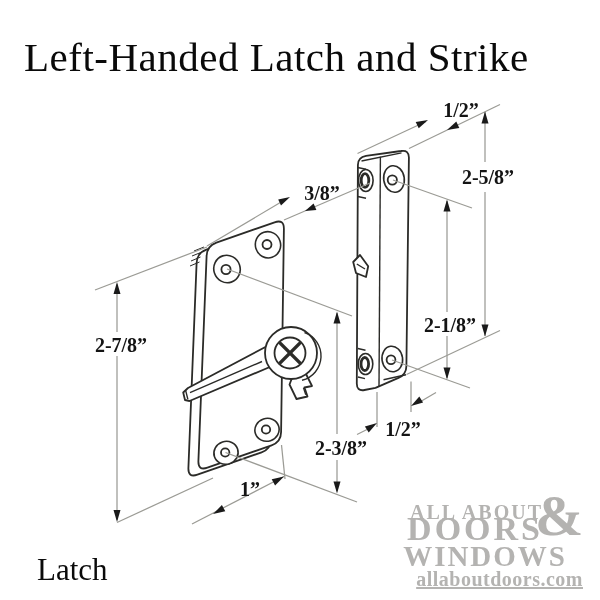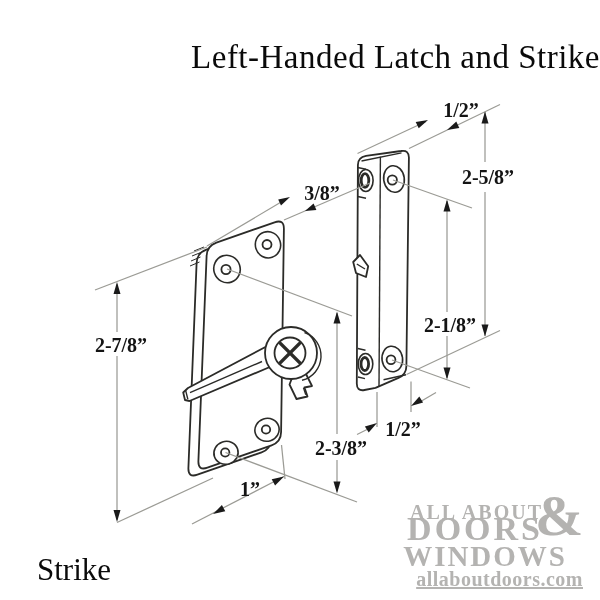--- a/index.html
+++ b/index.html
@@ -1,19 +1,19 @@
 <!DOCTYPE html>
 <html><head>
 <meta charset="utf-8">
 <style>
   html,body{margin:0;padding:0;background:#ffffff;}
   .canvas{position:relative;width:600px;height:600px;background:#ffffff;overflow:hidden;
           font-family:"Liberation Serif",serif;}
-  .title{position:absolute;top:37px;left:0;right:0;text-align:right;
-         font-size:33px;line-height:40px;color:#0a0a0a;letter-spacing:0.5px;padding-left:24px;}
+  .title{position:absolute;top:37px;left:0;right:0;text-align:left;
+         font-size:41px;line-height:40px;color:#0a0a0a;letter-spacing:0.5px;padding-left:24px;}
   .finish{position:absolute;left:37px;top:552px;font-size:31px;color:#0a0a0a;}
   .wm{position:absolute;color:#b4b3b1;font-weight:bold;white-space:nowrap;}
   .wm-1{top:501px;right:57px;font-size:20px;letter-spacing:2px;margin-left:8px;}
   .wm-amp{top:487px;left:535px;font-size:58px;line-height:1;}
   .wm-2{top:512px;right:57px;font-size:34px;letter-spacing:3px;line-height:1;}
   .wm-3{top:542px;right:33px;font-size:29px;letter-spacing:2px;line-height:1;}
   .wm-4{top:569px;right:17px;font-size:20px;letter-spacing:0.5px;line-height:1;text-decoration:underline;}
   svg{position:absolute;left:0;top:0;}
   .outline{fill:#ffffff;stroke:#2b2b28;stroke-width:1.8;stroke-linejoin:round;}
   .thin{fill:none;stroke:#2b2b28;stroke-width:1.4;}
@@ -171,21 +171,21 @@
       <text class="dimtext" x="488" y="184">2-5/8”</text>
       <text class="dimtext" x="322" y="200">3/8”</text>
       <text class="dimtext" x="121" y="352">2-7/8”</text>
       <text class="dimtext" x="450" y="332">2-1/8”</text>
       <text class="dimtext" x="403" y="436">1/2”</text>
       <text class="dimtext" x="341" y="455">2-3/8”</text>
       <text class="dimtext" x="250" y="496">1”</text>
     </g>
   </svg>
 
-  <div class="finish">Strike</div>
+  <div class="finish">Latch</div>
 
   <div>
     <span class="wm wm-1">ALL ABOUT</span>
     <span class="wm wm-amp">&amp;</span>
     <span class="wm wm-2">DOORS</span>
     <span class="wm wm-3">WINDOWS</span>
     <span class="wm wm-4">allaboutdoors.com</span>
   </div>
 
 </div>

